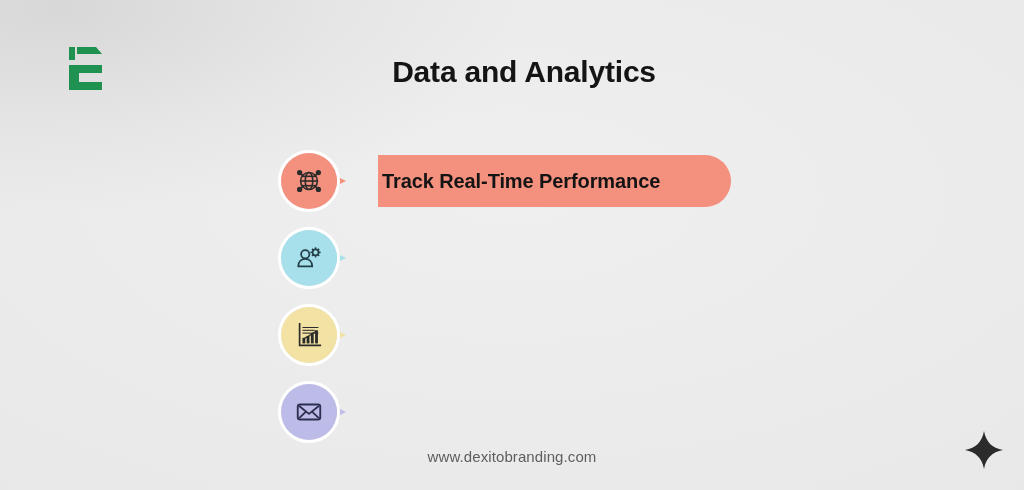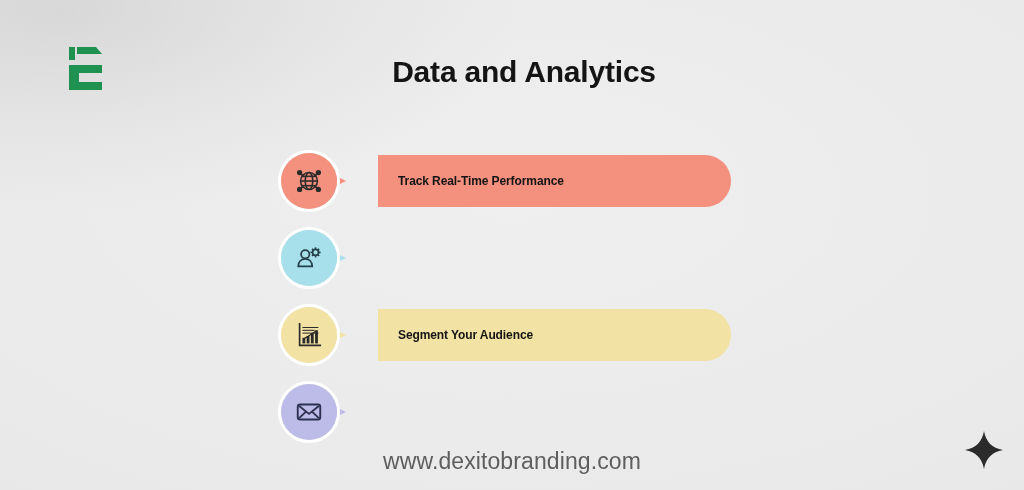--- a/index.html
+++ b/index.html
@@ -59,22 +59,22 @@
     position: absolute;
     left: 378px;
     top: 5px;
     width: 353px;
     height: 52px;
     border-radius: 0 26px 26px 0;
     display: flex;
     align-items: center;
   }
   .pill-label {
-    margin-left: 20px;
-    font-size: 12px;
+    margin-left: 4px;
+    font-size: 20px;
     font-weight: bold;
     color: #141414;
     letter-spacing: -0.1px;
     white-space: nowrap;
   }
   .pill-label.light { color: #ffffff; }
 
   .badge {
     position: absolute;
     left: 278px;
@@ -111,21 +111,21 @@
     border-left: 16px solid #000;
   }
   .badge-icon svg { display: block; }
   
   #footer {
     position: absolute;
     left: 0;
     right: 0;
     top: 448px;
     text-align: center;
-    font-size: 23px;
+    font-size: 15px;
     color: #5e5e5e;
     letter-spacing: 0.1px;
   }
   
   #sparkle {
     position: absolute;
     left: 962px;
     top: 428px;
     width: 44px;
     height: 44px;
@@ -223,23 +223,20 @@
                 <rect x="9" y="19" width="3" height="6"></rect>
                 <rect x="13.5" y="17" width="3" height="8"></rect>
                 <rect x="18" y="14" width="3" height="11"></rect>
                 <rect x="22.5" y="11" width="3" height="14"></rect>
               </g>
               <polyline points="10.5,20 15,17.5 19.5,14.5 24,11.5" stroke-width="1.3"></polyline>
             </svg>
           </span>
         </div>
       </div>
-      <div class="pill" style="background:#F2E2A3">
-        <span class="pill-label">Segment Your Audience</span>
-      </div>
     </div>
 
     <div class="row">
       <div class="badge">
         <div class="badge-tail" style="border-left-color:#BDBCE8"></div>
         <div class="badge-ring"></div>
         <div class="badge-fill" style="background:#BDBCE8">
           <span class="badge-icon">
             <svg width="30" height="30" viewBox="0 0 32 32" fill="none" stroke="#2b3050" stroke-width="2" stroke-linejoin="round">
               <rect x="4" y="8" width="24" height="16" rx="2.5"></rect>

